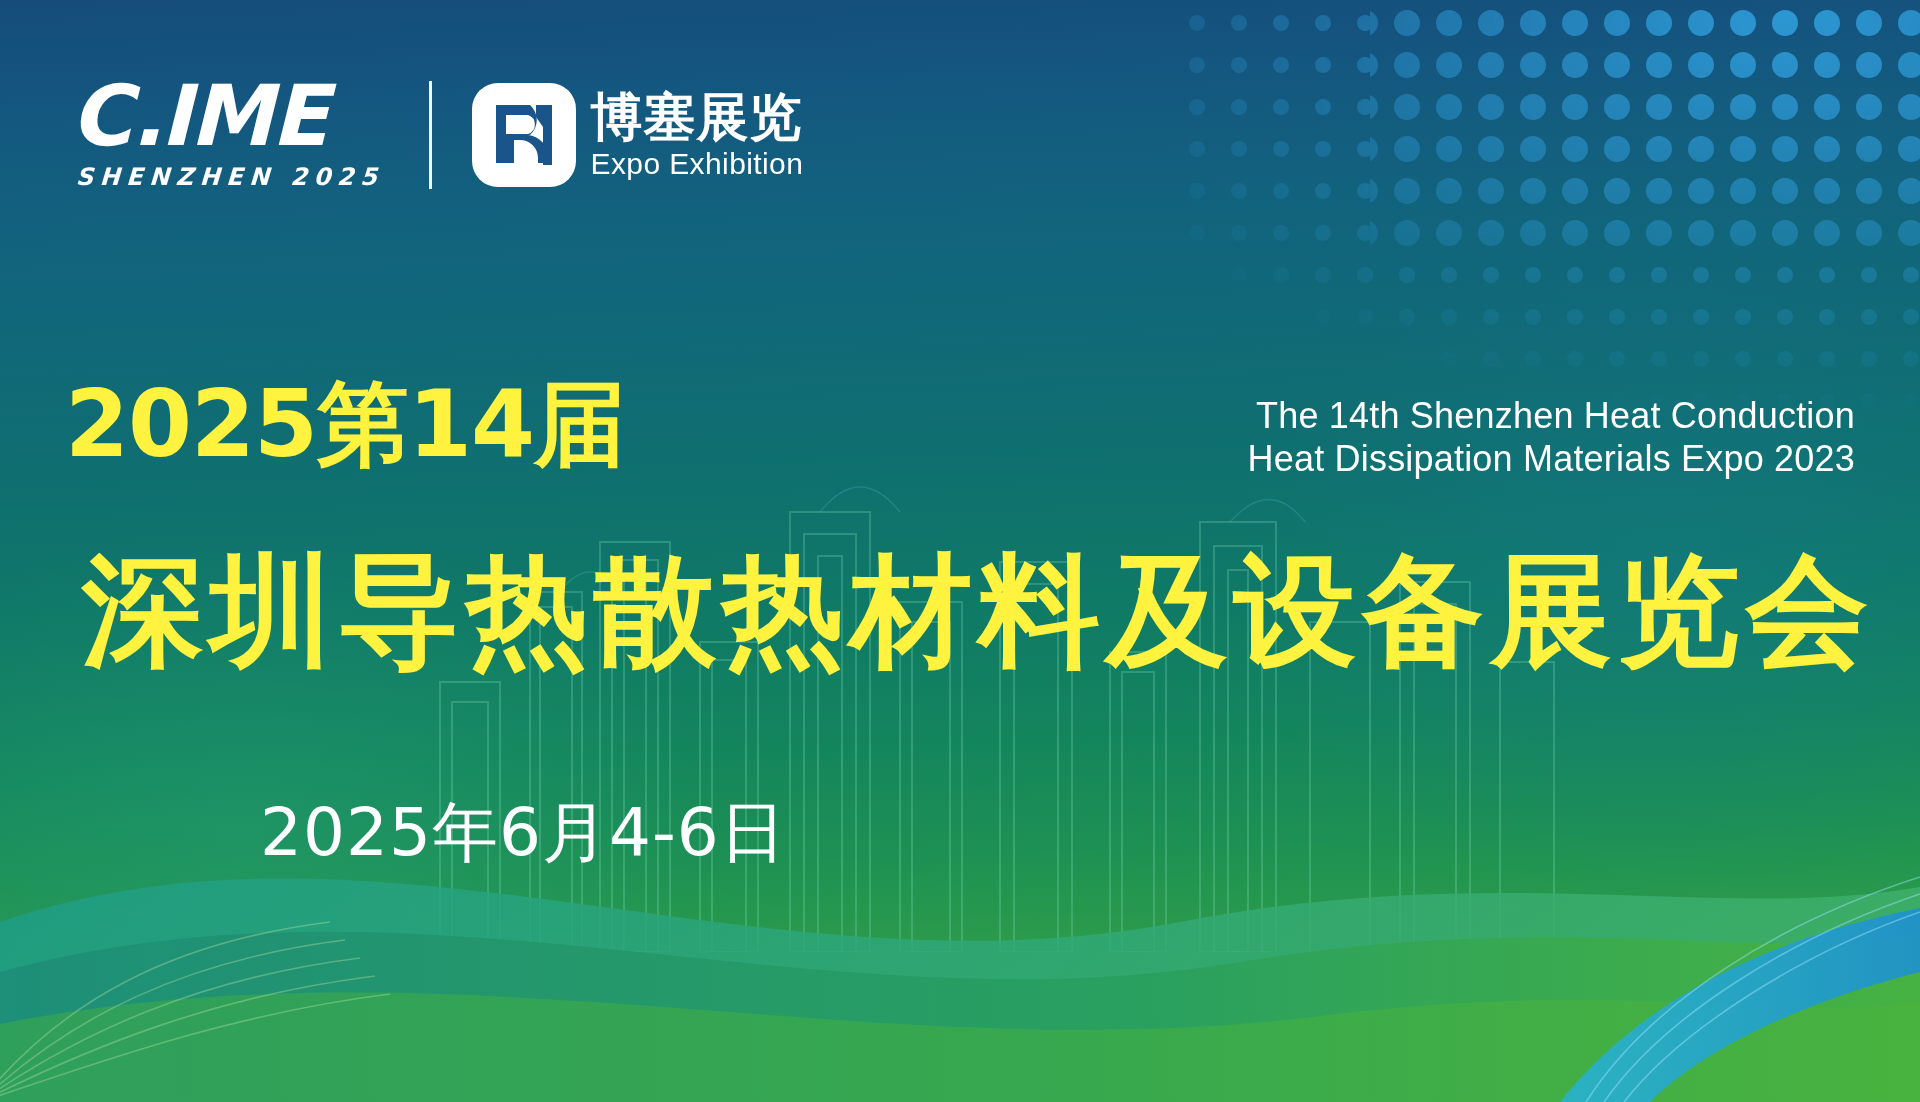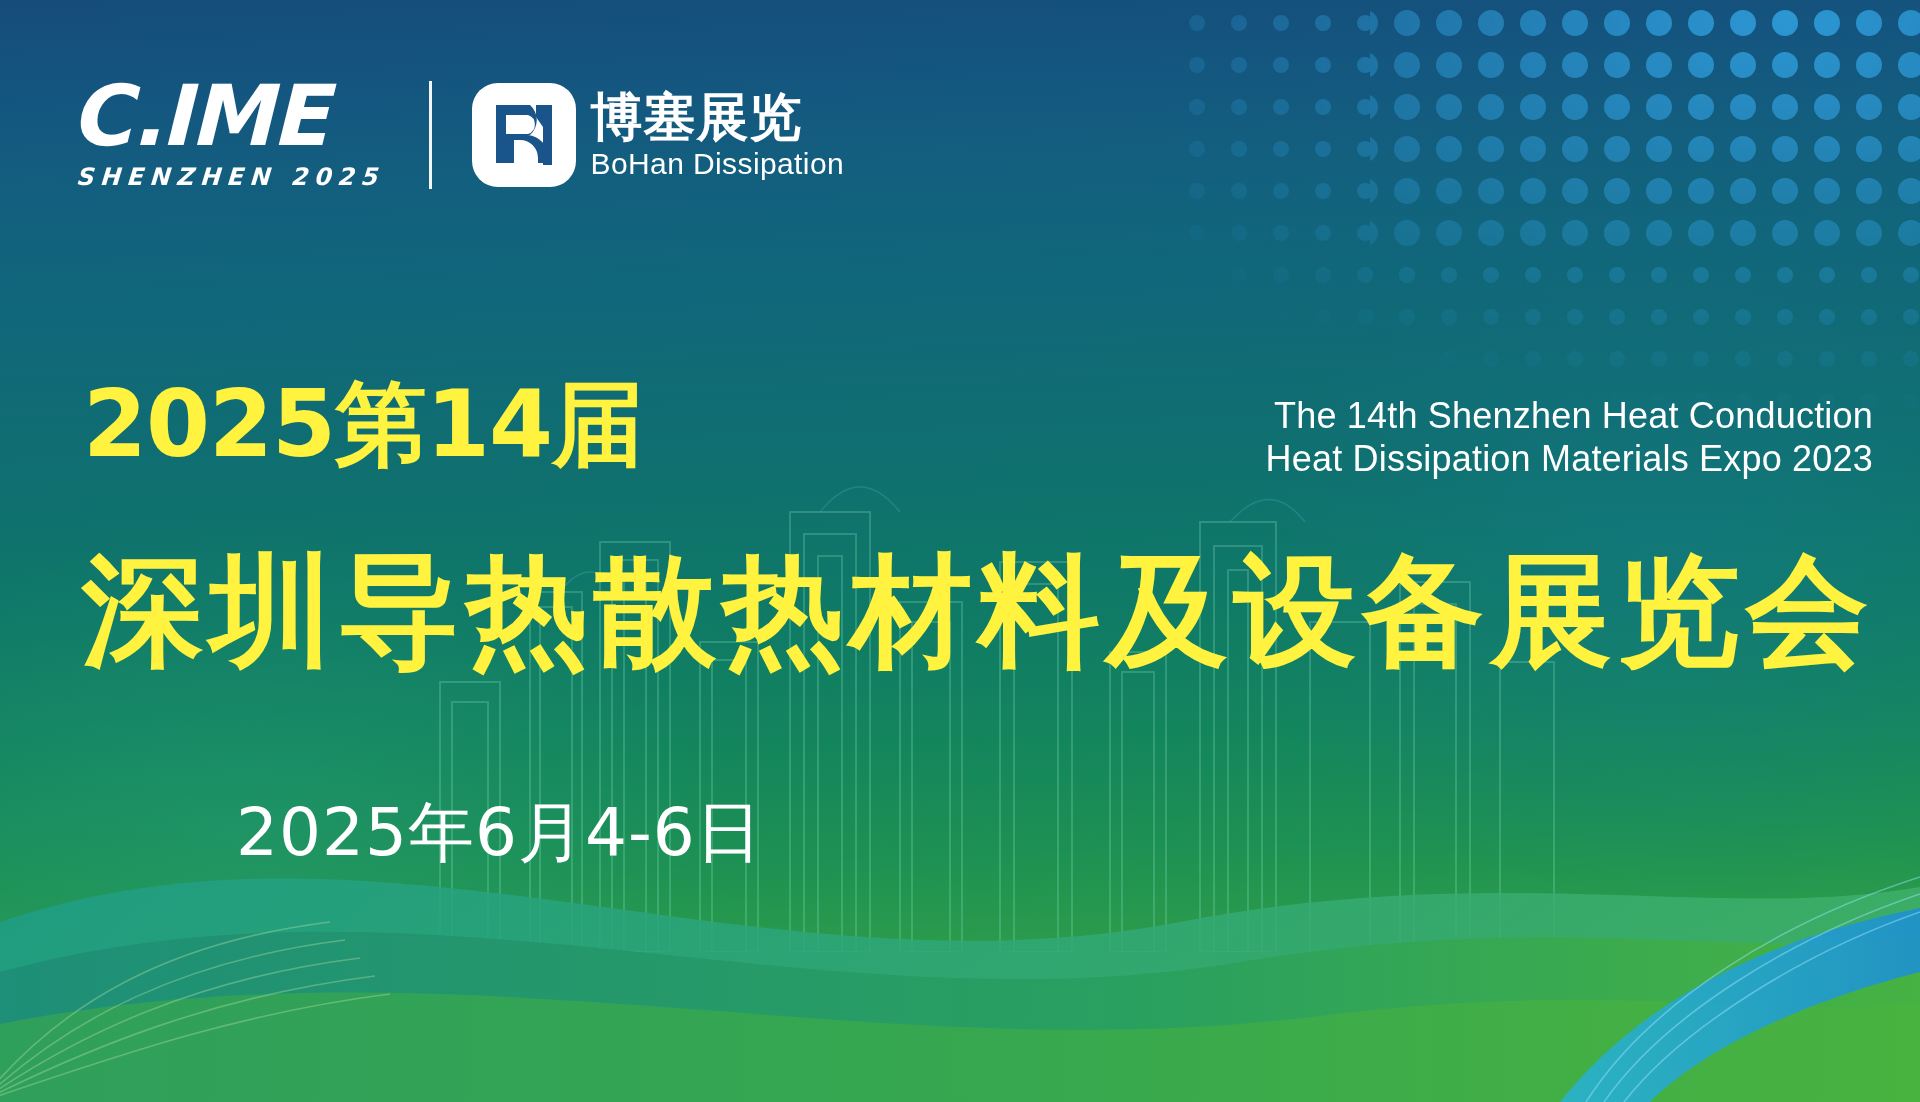--- a/index.html
+++ b/index.html
@@ -96,21 +96,21 @@
   }
   .bohan-en {
     margin-top:6px;
     font-family:"Liberation Sans", sans-serif;
     font-size:30px; font-weight:400; line-height:1;
     color:#ffffff; letter-spacing:.4px;
   }
 
   
   .title-row {
-    position:absolute; left:83px; top:378px;
+    position:absolute; left:65px; top:378px;
     display:flex; align-items:flex-start; gap:40px;
     z-index:5; width:1790px;
   }
   .title-cn-1 {
     font-family:"DejaVu Sans", sans-serif;
     font-weight:700;
     font-size:92px; line-height:1.02;
     color:#fff33f;
     white-space:nowrap;
     letter-spacing:-1px;
@@ -134,21 +134,21 @@
     font-family:"DejaVu Sans", sans-serif;
     font-weight:700;
     font-size:122px; line-height:1;
     color:#fff33f;
     letter-spacing:6px;
     white-space:nowrap;
   }
 
   
   .info-row {
-    position:absolute; left:236px; top:800px;
+    position:absolute; left:260px; top:800px;
     z-index:5;
     display:flex; align-items:baseline; gap:130px;
   }
   .info-row span {
     font-family:"DejaVu Sans", sans-serif;
     font-size:66px; font-weight:400; line-height:1;
     color:#ffffff; white-space:nowrap;
     letter-spacing:1px;
   }
 </style>
@@ -269,21 +269,21 @@
     <div class="bohan">
       <div class="bohan-mark">
         <svg width="76" height="76" viewBox="0 0 76 76" aria-hidden="true">
           <path d="M10 8 h34 a20 20 0 0 1 0 30 h-2 a22 22 0 0 1 20 22 v6 h-10 v-5 a18 18 0 0 0 -18 -18 h-6 v23 h-18 z
                    M20 18 v19 h22 a10 10 0 0 0 0 -19 z" fill="#19558a"></path>
           <path d="M50 8 h16 v60 h-9 v-38 l-7 -10 z" fill="#19558a"></path>
         </svg>
       </div>
       <div class="bohan-text">
         <div class="bohan-cn">博塞展览</div>
-        <div class="bohan-en">BoHan Dissipation</div>
+        <div class="bohan-en">Expo Exhibition</div>
       </div>
     </div>
   </div>
 
   <div class="title-row">
     <div class="title-cn-1">2025第14届</div>
     <div class="title-en">
       <span>The 14th Shenzhen Heat Conduction</span>
       <span>Heat Dissipation Materials Expo 2023</span>
     </div>

